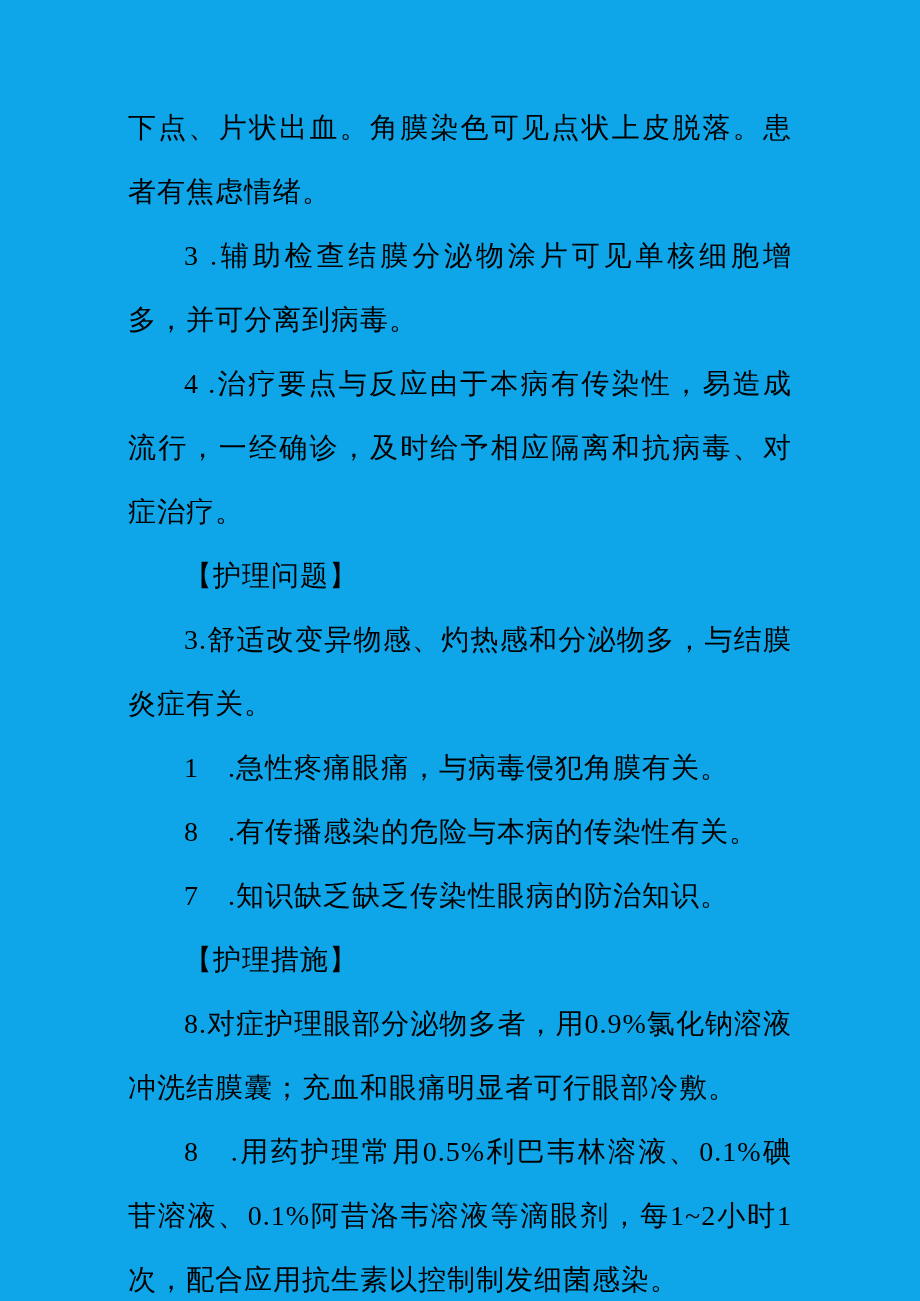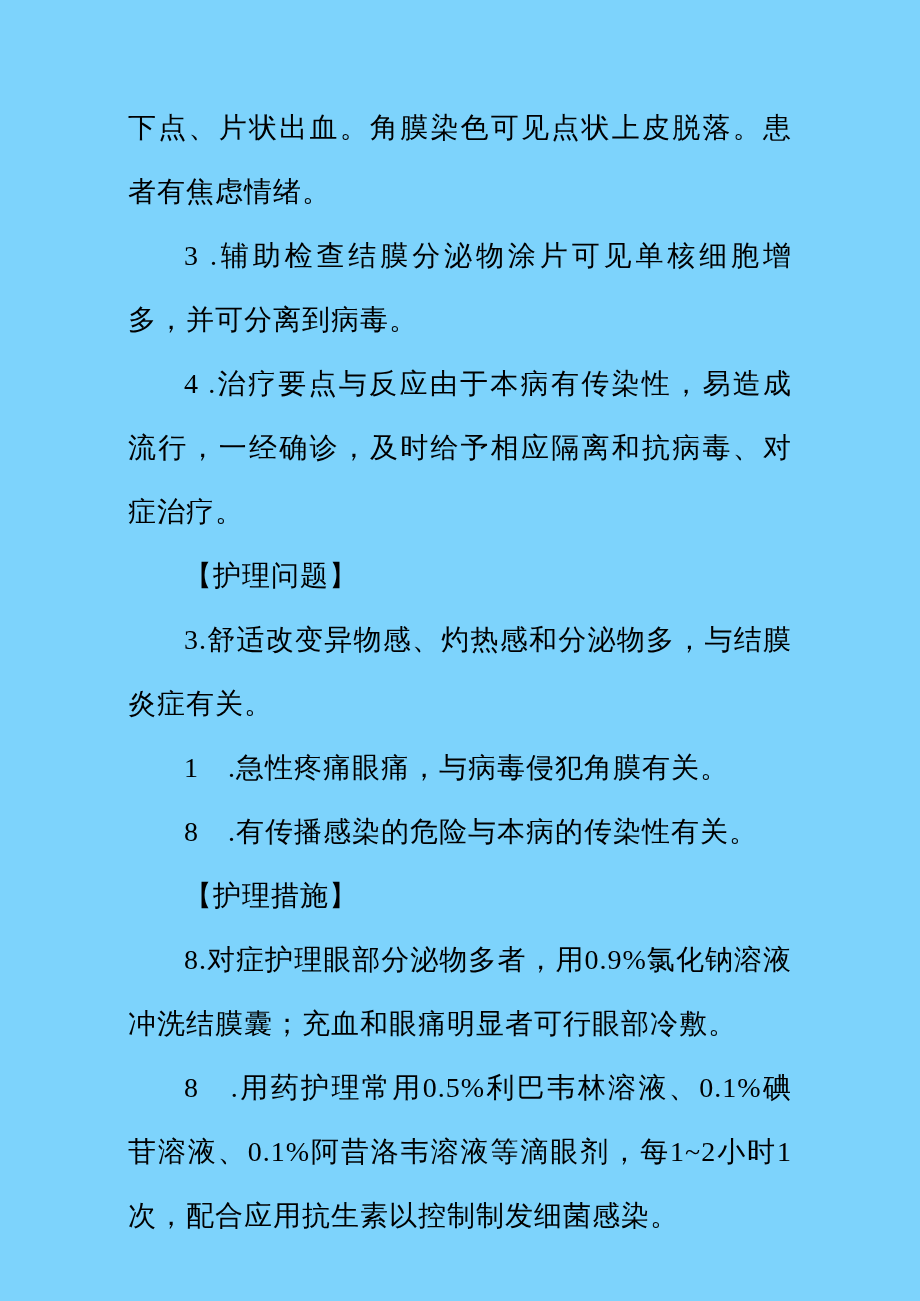--- a/index.html
+++ b/index.html
@@ -7,21 +7,21 @@
     width: 920px;
     background: #ffffff;
   }
   body {
     font-family: "Liberation Serif", "DejaVu Serif", serif;
     color: #000000;
   }
   .page {
     width: 920px;
     height: 1301px;
-    background: #7dd3fc;
+    background: #0ea5e9;
     overflow: hidden;
     position: relative;
     padding-left: 44px;
   }
   .content {
     position: absolute;
     top: 96px;
     left: 128px;
     width: 664px;
   }
@@ -41,18 +41,19 @@
 
 <div class="page">
   <div class="content">
     <p>下点、片状出血。角膜染色可见点状上皮脱落。患者有焦虑情绪。</p>
     <p class="indent">3 .辅助检查结膜分泌物涂片可见单核细胞增多，并可分离到病毒。</p>
     <p class="indent">4 .治疗要点与反应由于本病有传染性，易造成流行，一经确诊，及时给予相应隔离和抗病毒、对症治疗。</p>
     <p class="indent">【护理问题】</p>
     <p class="indent">3.舒适改变异物感、灼热感和分泌物多，与结膜炎症有关。</p>
     <p class="indent">1　.急性疼痛眼痛，与病毒侵犯角膜有关。</p>
     <p class="indent">8　.有传播感染的危险与本病的传染性有关。</p>
+    <p class="indent">7　.知识缺乏缺乏传染性眼病的防治知识。</p>
     <p class="indent">【护理措施】</p>
     <p class="indent">8.对症护理眼部分泌物多者，用0.9%氯化钠溶液冲洗结膜囊；充血和眼痛明显者可行眼部冷敷。</p>
     <p class="indent">8　.用药护理常用0.5%利巴韦林溶液、0.1%碘苷溶液、0.1%阿昔洛韦溶液等滴眼剂，每1~2小时1次，配合应用抗生素以控制制发细菌感染。</p>
 
   </div>
 </div>
 
 </body></html>

